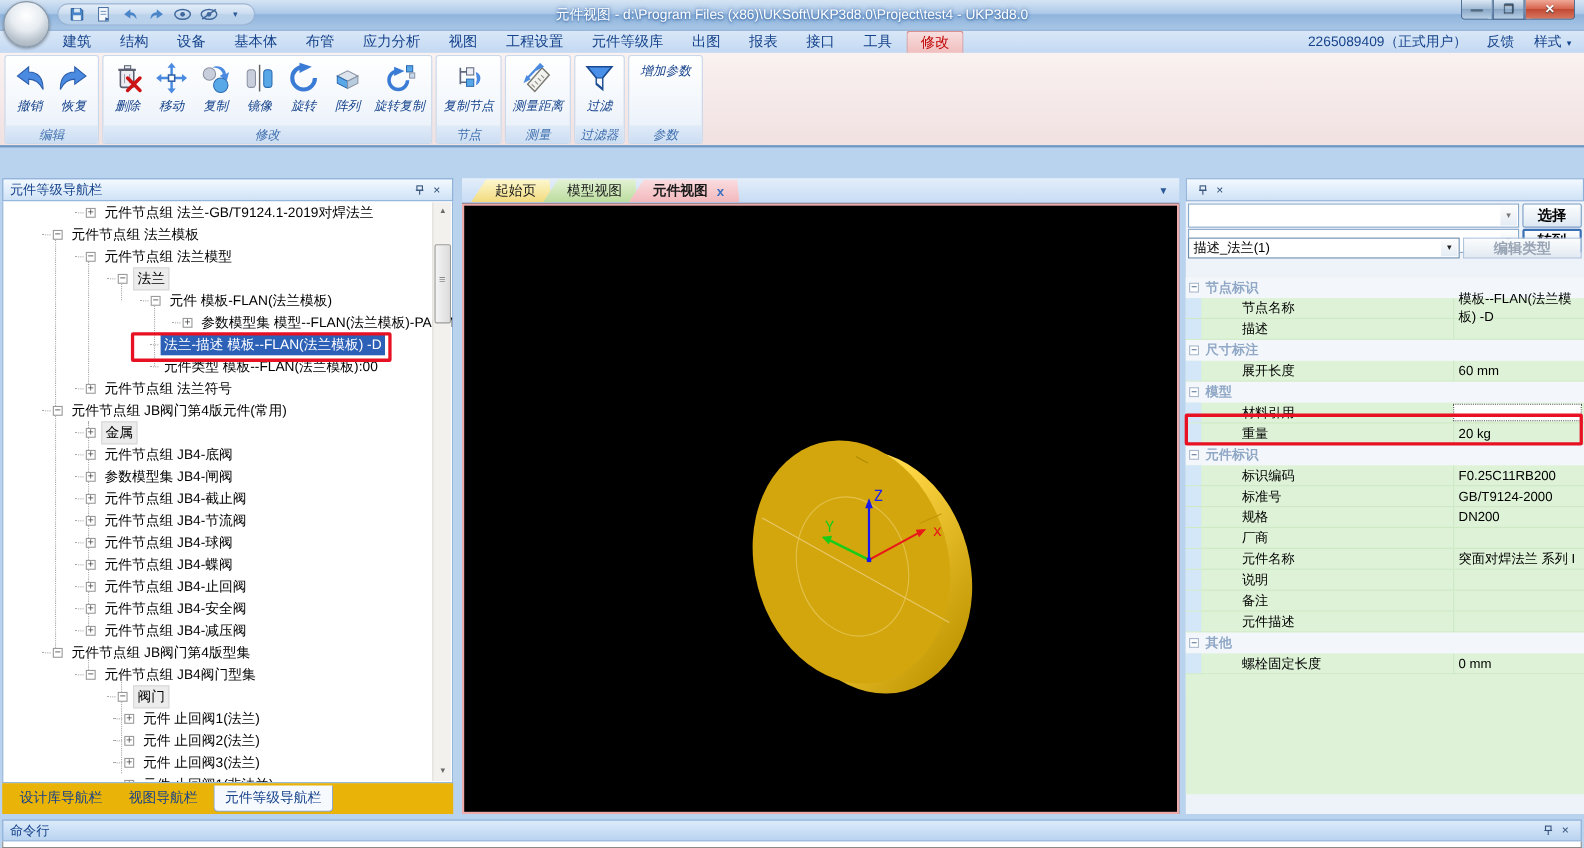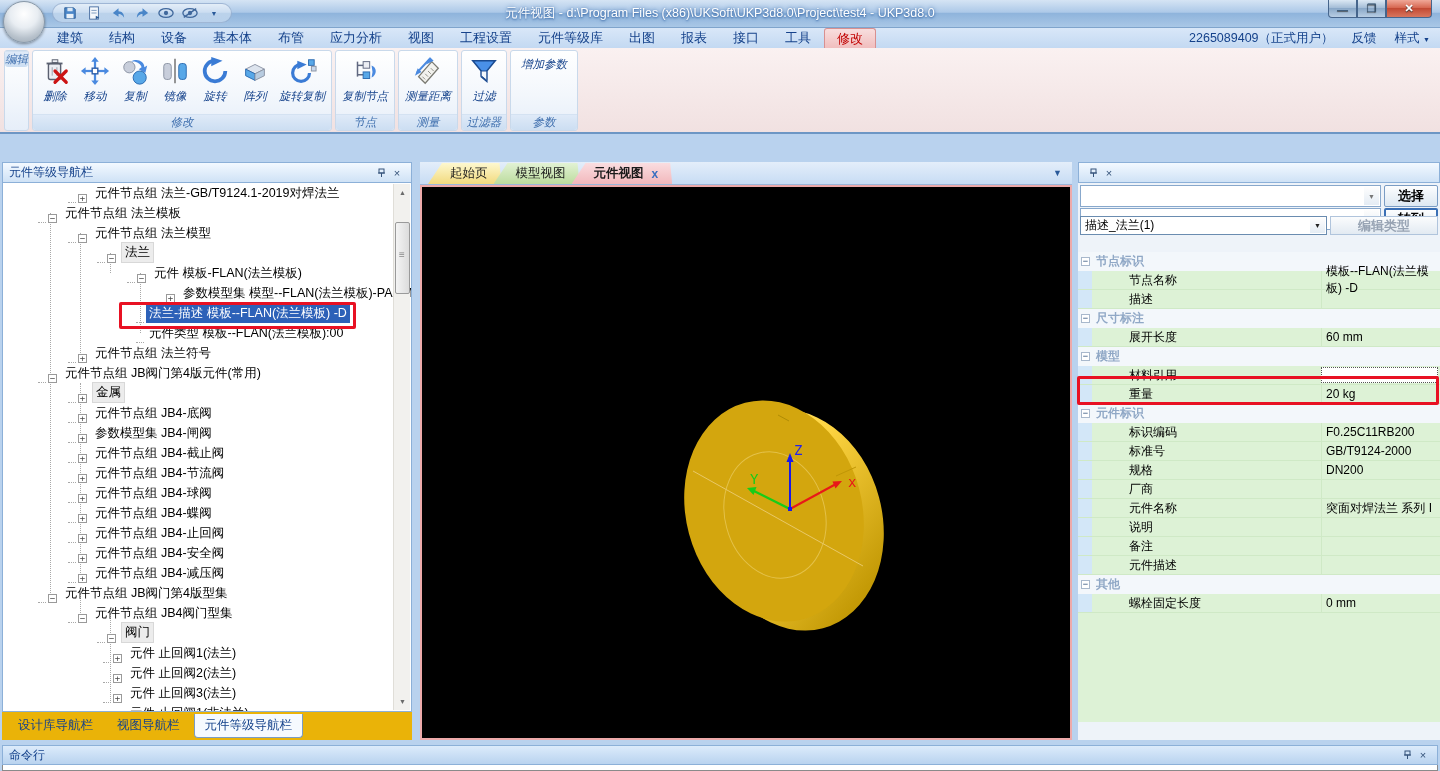--- a/index.html
+++ b/index.html
@@ -52,21 +52,21 @@
   .panel-header { height:21px; background:linear-gradient(#f3f9ff,#cfe2f6);
     border:1px solid #8cb0d8; display:flex; align-items:center; font-size:12px; color:#15428b; padding:0 6px; }
   .ph-title { flex:1; }
   .ph-ico { width:16px; height:14px; display:flex; align-items:center; justify-content:center;
     color:#35537a; font-size:11px; }
 
   
   #left-panel { position:absolute; left:2px; top:162px; width:410px; height:578px; }
   #tree-box { position:absolute; left:0; top:21px; width:410px; height:529px; background:#fff;
     border:1px solid #8cb0d8; border-top:none; overflow:hidden; }
-  .tree-row { position:relative; height:20px; display:flex; align-items:flex-end; font-size:12.5px; color:#000; white-space:nowrap; }
+  .tree-row { position:relative; height:20px; display:flex; align-items:center; font-size:12.5px; color:#000; white-space:nowrap; }
   .exp { width:9px; height:9px; border:1px solid #9a9a9a; background:#fff; margin-right:5px; flex:none;
     display:flex; align-items:center; justify-content:center; font-size:9px; line-height:8px; color:#4a4a4a; font-family:"DejaVu Sans Mono",monospace; }
   .exp.plus::before { content:"+"; margin-top:-1px; }
   .exp.minus::before { content:"\2212"; margin-top:-1px; }
   .tree-row::before { content:""; width:8px; border-top:1px dotted #a8a8a8; margin-right:2px; flex:none; }
   .tlabel { padding:1px 3px; }
   .tree-row.dim .tlabel { background:#ececec; border:1px solid #d8d8d8; }
   .tree-row.selected .tlabel { background:#2d61b8; color:#fff; }
   .ind1 { padding-left:35px; } .ind2 { padding-left:65px; } .ind3 { padding-left:94px; }
   .ind4 { padding-left:124px; } .ind5 { padding-left:153px; } .ind5t { padding-left:133px; }
@@ -207,20 +207,38 @@
   <span class="menu-tab active">修改</span>
 </div>
 <div id="menu-right">
   <span>2265089409（正式用户）</span>
   <span>反馈</span>
   <span><span>样式</span> <span style="font-size:7px;">▼</span></span>
 </div>
 
 <div id="ribbon">
   <div class="rgroup">
+    <div class="rgroup-body">
+      <div class="rbtn">
+        <span class="ric">
+            <svg width="30" height="26" viewBox="0 0 32 26">
+              <path d="M4 11 L15 2 V7 C25 7 29 14 29 24 C25 16 20 14 15 14 V19 Z" fill="#4a8ae0" stroke="#2a5aa8" stroke-width="1"></path>
+            </svg>
+          </span>
+        <span class="rlb">撤销</span>
+      </div>
+      <div class="rbtn">
+        <span class="ric">
+            <svg width="30" height="26" viewBox="0 0 32 26">
+              <path d="M28 11 L17 2 V7 C7 7 3 14 3 24 C7 16 12 14 17 14 V19 Z" fill="#4a8ae0" stroke="#2a5aa8" stroke-width="1"></path>
+            </svg>
+          </span>
+        <span class="rlb">恢复</span>
+      </div>
+    </div>
     <div class="rgroup-label">编辑</div>
   </div>
 
   <div class="rgroup">
     <div class="rgroup-body">
       <div class="rbtn">
         <span class="ric">
             <svg width="30" height="30" viewBox="0 0 32 32">
               <rect x="9" y="8" width="13" height="17" rx="2" fill="#eceef4" stroke="#5a6070" stroke-width="1.5"></rect>
               <line x1="7" y1="8" x2="24" y2="8" stroke="#5a6070" stroke-width="2"></line>

